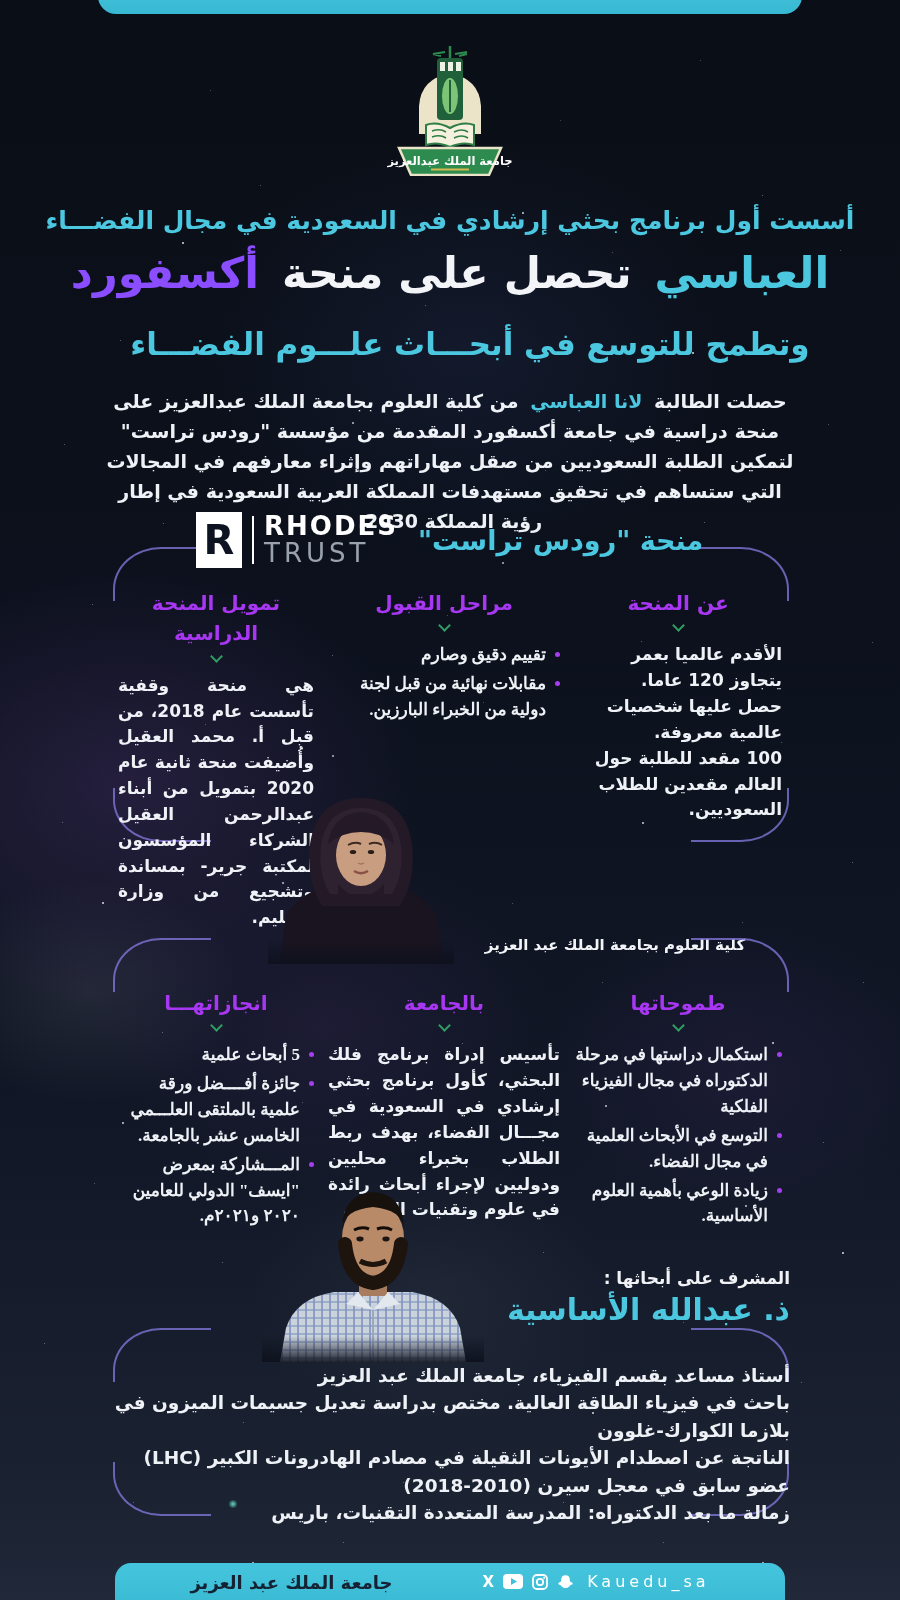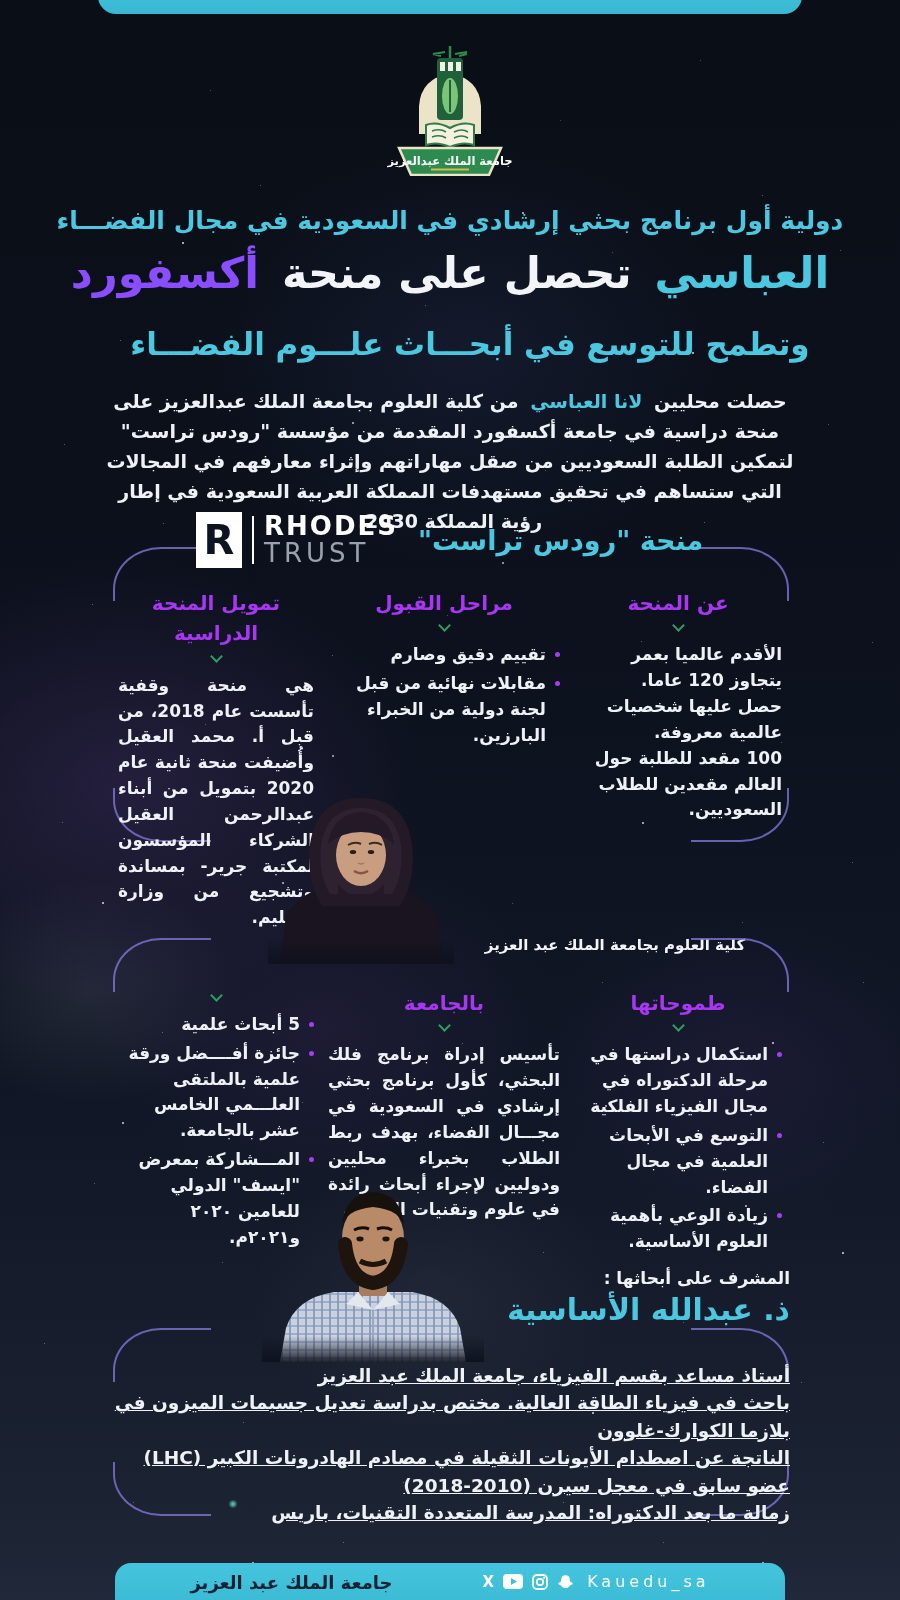--- a/index.html
+++ b/index.html
@@ -70,41 +70,41 @@
   .rline2{color:#9aa3ad;font-size:26px;letter-spacing:4px;}
   .sec-h{color:#4cc7e0;font-size:27px;font-weight:bold;direction:rtl;}
 
   .cols{position:absolute;left:118px;width:664px;display:flex;direction:rtl;gap:14px;}
   .col{text-align:right;color:#eef1f5;font-size:17px;line-height:1.52;font-weight:600;direction:rtl;}
   .col h4{color:#a737f2;font-size:20px;font-weight:bold;text-align:center;margin:0;}
   .chev{display:block;width:7px;height:7px;border-right:2px solid #2f9e63;border-bottom:2px solid #2f9e63;
     transform:rotate(45deg);margin:3px auto 12px;}
   .col p{margin:0;}
   .just{text-align:justify;text-align-last:right;}
-  .blist{list-style:none;margin:0;padding:0;}
+  .blist{list-style:none;margin:0;padding:0;font-family:Liberation Serif, serif;}
   .blist li{position:relative;padding-right:14px;margin-bottom:3px;}
   .blist li::before{content:"";position:absolute;right:0;top:10px;width:5px;height:5px;border-radius:50%;background:#a63df2;}
   .w205{width:208px;} .w230{width:232px;} .w200{width:196px;}
 
   .photo{position:absolute;}
   .photo .fade{position:absolute;left:0;right:0;bottom:0;height:26px;
     background:linear-gradient(180deg,transparent,rgba(13,17,29,.9));}
 
   .sname{position:absolute;left:440px;top:894px;width:350px;text-align:center;direction:rtl;
     color:#4cc7e0;font-size:31px;font-weight:bold;}
   .ssub{position:absolute;left:440px;top:936px;width:350px;text-align:center;direction:rtl;
     color:#f2f4f8;font-size:15px;font-weight:bold;}
 
   .suplabel{position:absolute;left:470px;top:1268px;width:320px;text-align:right;direction:rtl;
     color:#f0f2f6;font-size:17px;font-weight:bold;}
   .supname{position:absolute;left:440px;top:1292px;width:350px;text-align:right;direction:rtl;
     color:#4cc7e0;font-size:30px;font-weight:bold;}
   .bio{position:absolute;left:105px;top:1362px;width:685px;direction:rtl;text-align:right;
     color:#eef1f5;font-size:18.5px;line-height:1.48;font-weight:600;}
-  .bio p{margin:0;text-decoration:underline;}
+  .bio p{margin:0;}
 
   .footer{position:absolute;left:115px;top:1563px;width:670px;height:56px;border-radius:16px;
     background:linear-gradient(180deg,#45c5dd,#37b6d1);display:flex;align-items:flex-start;
     justify-content:center;gap:90px;padding-top:9px;box-sizing:border-box;}
   .funi{color:#152233;font-size:18px;font-weight:bold;direction:rtl;}
   .fsoc{display:flex;align-items:center;gap:9px;}
   .fx{color:#fff;font-weight:bold;font-size:15px;}
   .fhandle{color:#fff;font-size:16px;letter-spacing:4px;margin-left:4px;}
 </style>
 </head>
@@ -127,30 +127,30 @@
     <rect x="81" y="18" width="5" height="9" fill="#eef3e6"></rect>
     <ellipse cx="75" cy="52" rx="8" ry="18" fill="#7cc576"></ellipse>
     <path d="M75,36 L75,68" stroke="#20603a" stroke-width="2"></path>
     <path d="M75,84 Q62,77 51,81 L51,101 Q62,97 75,103 Q88,97 99,101 L99,81 Q88,77 75,84 Z" fill="#f6f1de" stroke="#2e7d46" stroke-width="2"></path>
     <path d="M57,87 q8,-3 14,1 M79,88 q8,-4 14,0 M57,93 q8,-3 14,1 M79,94 q8,-4 14,0" stroke="#2e7d46" stroke-width="1.6" fill="none"></path>
     <polygon points="24,104 126,104 114,131 36,131" fill="#2e8b4f" stroke="#ece4c8" stroke-width="2.5"></polygon>
     <text x="75" y="121" text-anchor="middle" font-size="11.5" font-weight="bold" fill="#ffffff" direction="rtl">جامعة الملك عبدالعزيز</text>
     <rect x="56" y="124.5" width="38" height="2" fill="#d8b84e"></rect>
   </svg>
 
-  <div class="title t1">دولية أول برنامج بحثي إرشادي في السعودية في مجال الفضـــاء</div>
+  <div class="title t1">أسست أول برنامج بحثي إرشادي في السعودية في مجال الفضـــاء</div>
   <div class="title t2">
     <span class="hl">العباسي</span>
     <span class="mid">تحصل على منحة</span>
     <span class="ox">أكسفورد</span>
   </div>
   <div class="title t3">وتطمح للتوسع في أبحـــاث علـــوم الفضـــاء</div>
 
   <div class="intro">
-    <span>حصلت محليين</span>
+    <span>حصلت الطالبة</span>
     <span class="iname">لانا العباسي</span>
     <span>من كلية العلوم بجامعة الملك عبدالعزيز على منحة دراسية في جامعة أكسفورد المقدمة من مؤسسة "رودس تراست" لتمكين الطلبة السعوديين من صقل مهاراتهم وإثراء معارفهم في المجالات التي ستساهم في تحقيق مستهدفات المملكة العربية السعودية في إطار رؤية المملكة 2030.</span>
   </div>
 
   <div class="bk tl" style="left:113px;top:547px;"></div>
   <div class="bk tr" style="left:691px;top:547px;"></div>
   <div class="bk bl" style="left:113px;top:788px;"></div>
   <div class="bk br" style="left:691px;top:788px;"></div>
 
   <div class="rhodes-header">
@@ -220,20 +220,21 @@
         <li>التوسع في الأبحاث العلمية في مجال الفضاء.</li>
         <li>زيادة الوعي بأهمية العلوم الأساسية.</li>
       </ul>
     </div>
     <div class="col w230">
       <h4>بالجامعة</h4>
       <span class="chev"></span>
       <p class="just">تأسيس إدراة برنامج فلك البحثي، كأول برنامج بحثي إرشادي في السعودية في مجـــال الفضاء، بهدف ربط الطلاب بخبراء محليين ودوليين لإجراء أبحاث رائدة في علوم وتقنيات الفضاء.</p>
     </div>
     <div class="col w200">
+      <h4>انجازاتهـــا</h4>
       <span class="chev"></span>
       <ul class="blist">
         <li>5 أبحاث علمية</li>
         <li>جائزة أفــــضل ورقة علمية بالملتقى العلـــمي الخامس عشر بالجامعة.</li>
         <li>المـــشاركة بمعرض "ايسف" الدولي للعامين ٢٠٢٠ و٢٠٢١م.</li>
       </ul>
     </div>
   </div>
 
   <div class="photo" style="left:262px;top:1186px;width:222px;height:176px;">

